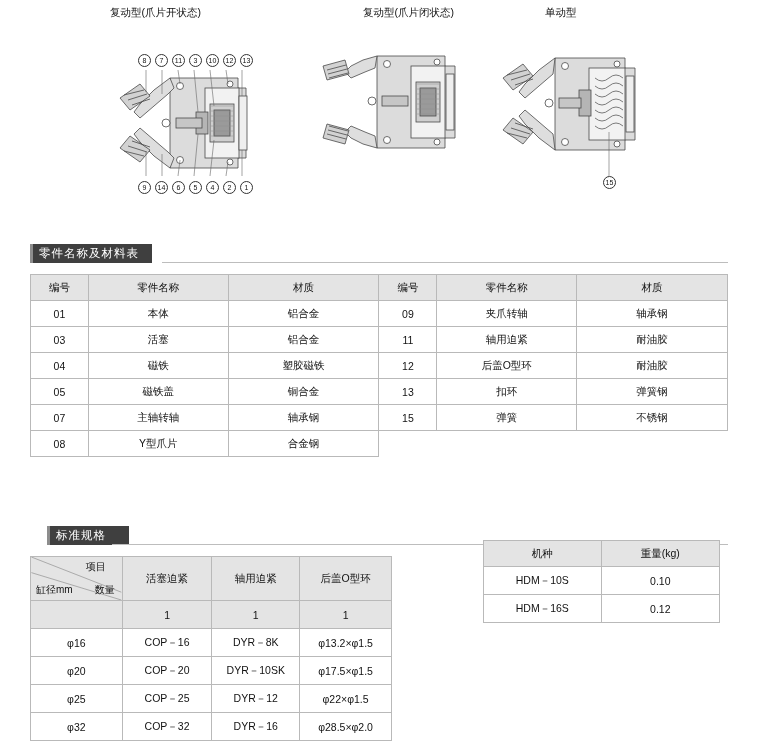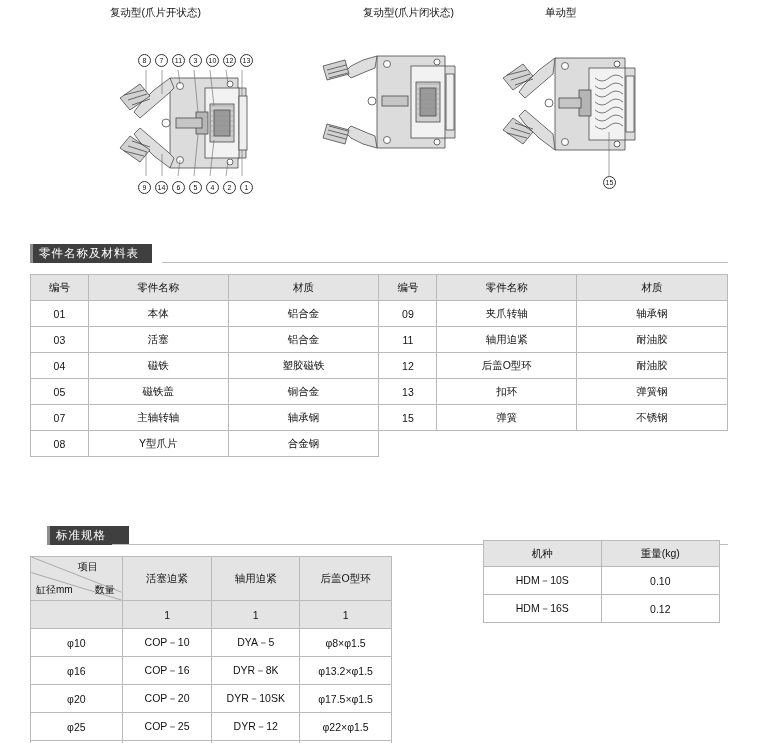--- a/index.html
+++ b/index.html
@@ -67,21 +67,21 @@
   #spec-table td { height: 28px; }
   #spec-table .s-c0 { width: 92px; }
   #spec-table .s-c1 { width: 90px; }
   #spec-table .s-c2 { width: 88px; }
   #spec-table .s-c3 { width: 92px; }
   #spec-table td.diag { position: relative; height: 44px; padding: 0; }
   .diag .dg-line {
     position: absolute; left: 0; top: 0; width: 100%; height: 100%;
     overflow: hidden;
   }
-  .diag .lbl-item { position: absolute; right: 24px; top: 3px; font-size: 10px; }
+  .diag .lbl-item { position: absolute; right: 16px; top: 3px; font-size: 10px; }
   .diag .lbl-qty { position: absolute; right: 7px; bottom: 3px; font-size: 10px; }
   .diag .lbl-dia { position: absolute; left: 5px; bottom: 3px; font-size: 10px; }
 
   #weight-table { position: absolute; left: 483px; top: 540px; width: 237px; }
   #weight-table td { height: 28px; }
   #weight-table .w-c0 { width: 122px; }
   #weight-table .w-c1 { width: 123px; }
   #weight-table thead td { height: 26px; }
 </style>
 </head>
@@ -314,26 +314,20 @@
       </tr>
       <tr>
         <td class="s-c0" style="border-top:none"></td>
         <td class="s-c1">1</td>
         <td class="s-c2">1</td>
         <td class="s-c3">1</td>
       </tr>
     </thead>
     <tbody>
       <tr>
-        <td class="s-c0">φ10</td>
-        <td class="s-c1">COP－10</td>
-        <td class="s-c2">DYA－5</td>
-        <td class="s-c3">φ8×φ1.5</td>
-      </tr>
-      <tr>
         <td class="s-c0">φ16</td>
         <td class="s-c1">COP－16</td>
         <td class="s-c2">DYR－8K</td>
         <td class="s-c3">φ13.2×φ1.5</td>
       </tr>
       <tr>
         <td class="s-c0">φ20</td>
         <td class="s-c1">COP－20</td>
         <td class="s-c2">DYR－10SK</td>
         <td class="s-c3">φ17.5×φ1.5</td>

